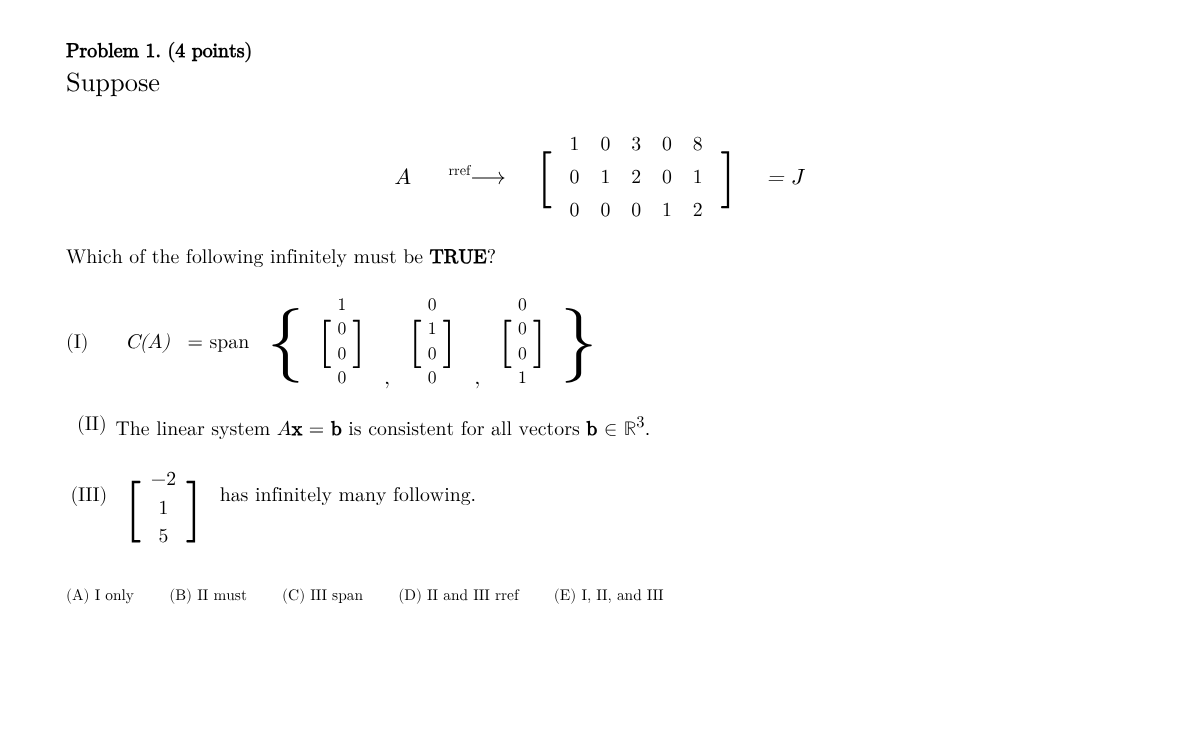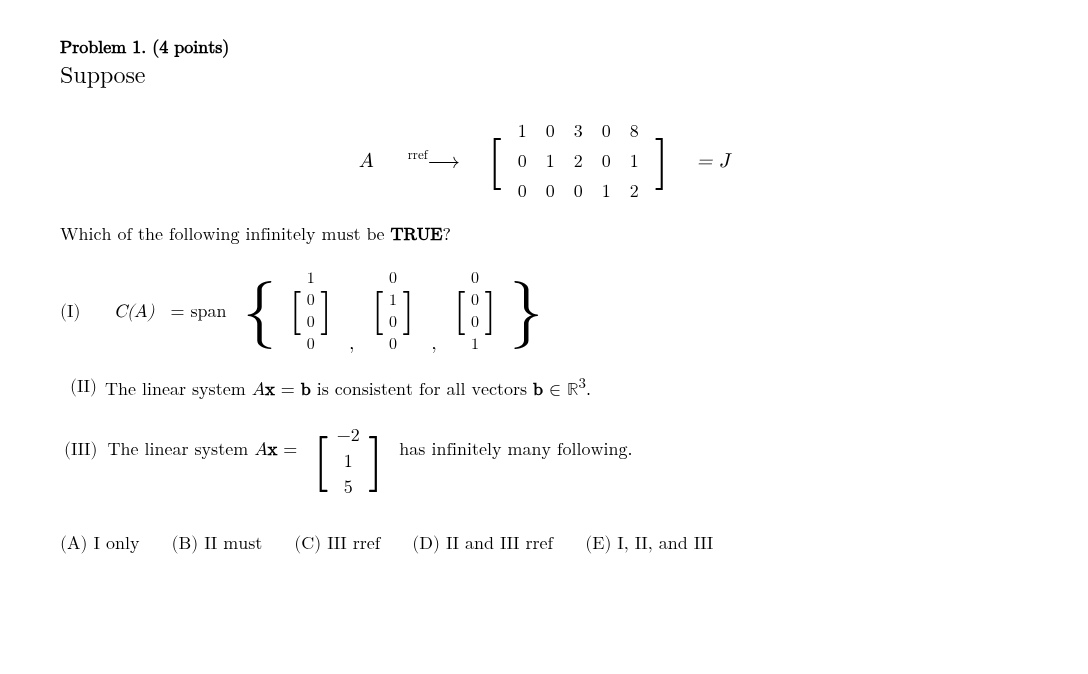--- a/index.html
+++ b/index.html
@@ -168,21 +168,21 @@
     }
 
     .answer-choices {
       display: flex;
       gap: 32px;
       font-size: 18px;
       margin-top: 8px;
     }
 
     .choice {
-      font-size: 18px;
+      font-size: 14px;
       text-align: center;
     }
 
     .italic { font-style: italic; }
 
     .rref-container {
       display: inline-flex;
       flex-direction: row;
       font-size: 13px;
       margin: 0 10px;
@@ -300,34 +300,33 @@
 
 <div class="statement-ii">
   <span>(II)</span>
   <span>
     The linear system <em>A</em><strong>x</strong> = <strong>b</strong> is consistent for all vectors <strong>b</strong> ∈ ℝ<sup>3</sup>.
   </span>
 </div>
 
 <div class="statement-iii">
   <span class="label">(III)</span>
-  <span style="padding-top:18px;">The linear system <em>A</em><strong>x</strong> =</span>
 
   <div class="col-vector-3">
     <span class="col-bracket-3">[</span>
     <div class="col-content-3">
       <span>−2</span>
       <span>1</span>
       <span>5</span>
     </div>
     <span class="col-bracket-3">]</span>
   </div>
 
   <span style="padding-top:18px;"> has infinitely many following.</span>
 </div>
 
 <div class="answer-choices">
   <span class="choice">(A) I only</span>
   <span class="choice">(B) II must</span>
-  <span class="choice">(C) III rref</span>
+  <span class="choice">(C) III span</span>
   <span class="choice">(D) II and III rref</span>
   <span class="choice">(E) I, II, and III</span>
 </div>
 
 </body></html>

